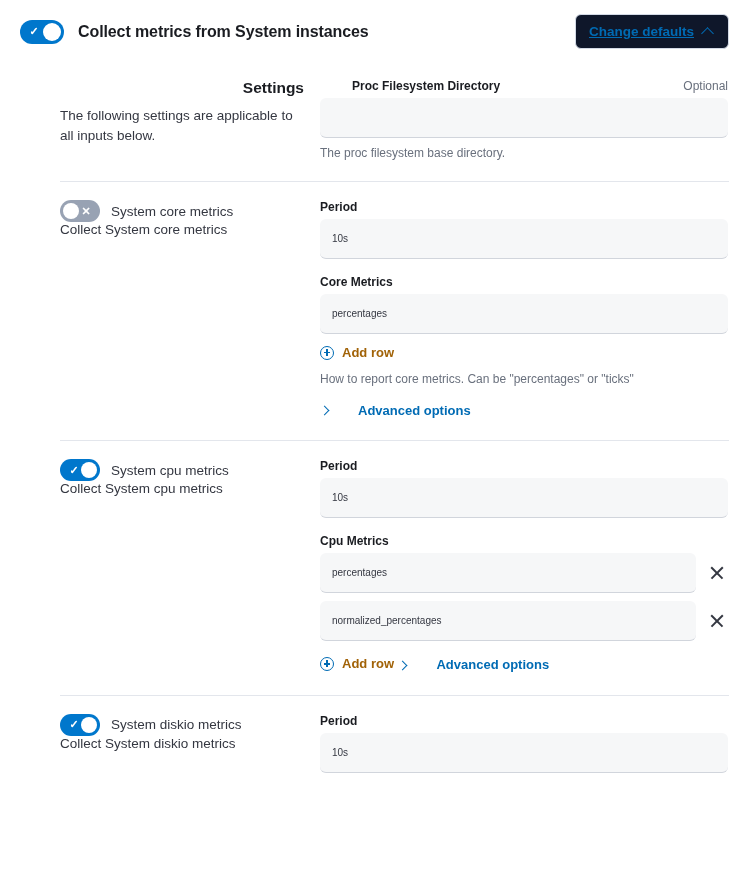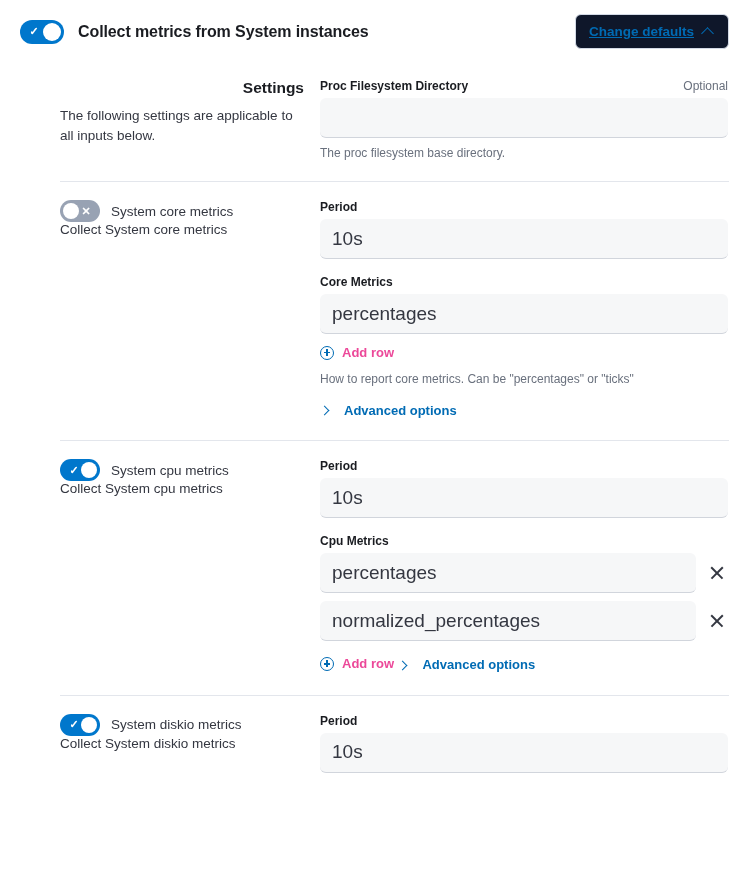--- a/index.html
+++ b/index.html
@@ -157,35 +157,36 @@
     font-size: 12px;
     font-weight: bold;
     color: #1a1c21;
     margin-bottom: 5px;
     display: block;
   }
   .label-line {
     display: flex;
     align-items: baseline;
     justify-content: space-between;
+    margin-left: 32px;
   }
   .optional {
     font-size: 12px;
     color: #69707d;
     font-weight: normal;
   }
   .input {
     width: 100%;
     height: 40px;
     background: #f6f7f8;
     border: none;
     border-bottom: 1px solid #d1d5dc;
     border-radius: 6px;
     padding: 0 12px;
-    font-size: 19px;
+    font-size: 10px;
     color: #343741;
     font-family: "Liberation Sans", sans-serif;
     outline: none;
   }
   .input::placeholder { color: #98a2b3; }
   .help-text {
     font-size: 12px;
     color: #69707d;
     margin-top: 7px;
     line-height: 1.35;
@@ -233,27 +234,27 @@
   }
   .add-row .plus-circle::before {
     left: 2.6px; top: 5.4px; width: 6.8px; height: 1.3px;
   }
   .add-row .plus-circle::after {
     top: 2.6px; left: 5.4px; height: 6.8px; width: 1.3px;
   }
   .add-row .txt {
     font-size: 13px;
     font-weight: bold;
-    color: #ec4899;
+    color: #a16207;
   }
 
   .advanced {
     display: inline-flex;
     align-items: center;
-    gap: 14px;
+    gap: 28px;
     margin-top: 16px;
     cursor: pointer;
   }
   .chev-right {
     width: 10px; height: 12px;
     position: relative;
   }
   .chev-right::before {
     content: "";
     position: absolute;

